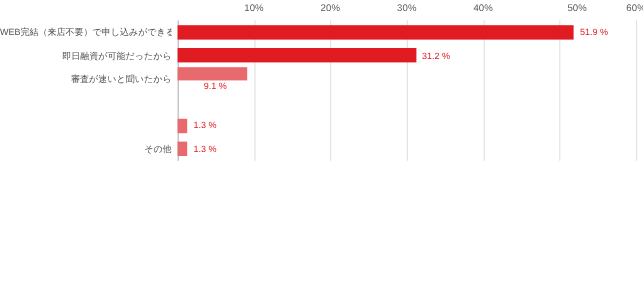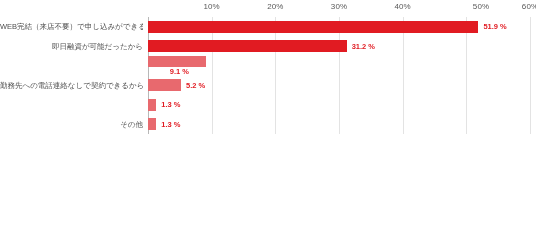--- a/index.html
+++ b/index.html
@@ -99,21 +99,21 @@
     display: flex;
     align-items: center;
   }
   .bar {
     height: 12px;
     background: #e11b22;
   }
   .value-label {
     margin-left: 5px;
     font-size: 7.5px;
-    font-weight: bold;
+    font-weight: normal;
     color: #e11b22;
     white-space: nowrap;
   }
 </style>
 </head>
 <body>
 
 <div id="chart-root">
 
   <div class="axis-top">
@@ -144,30 +144,24 @@
         </div>
       </div>
       <div class="row" style="top: 19.5px; height: 19.5px;">
         <div class="cat-label" style="color: rgb(79, 79, 79);">即日融資が可能だったから</div>
         <div class="bar-wrap" style="height: 19.5px; align-items: center;">
           <div class="bar" style="width: 198.64px; background: rgb(225, 27, 34);"></div>
           <div class="value-label" style="color: rgb(225, 27, 34);">31.2 %</div>
         </div>
       </div>
       <div class="row" style="top: 39px; height: 19.5px;">
+        <div class="cat-label" style="color: rgb(79, 79, 79);">審査が速いと聞いたから</div>
         <div class="bar-wrap" style="height: 19.5px; flex-direction: column;">
           <div class="bar" style="width: 57.9367px; background: rgb(232, 105, 110);"></div>
           <div class="value-label" style="color: rgb(225, 27, 34);">9.1 %</div>
-        </div>
-      </div>
-      <div class="row" style="top: 58.5px; height: 19.5px;">
-        <div class="cat-label" style="color: rgb(79, 79, 79);">勤務先への電話連絡なしで契約できるから</div>
-        <div class="bar-wrap" style="height: 19.5px;">
-          <div class="bar" style="width: 33.1067px; background: rgb(232, 105, 110);"></div>
-          <div class="value-label" style="color: rgb(225, 27, 34);">5.2 %</div>
         </div>
       </div>
       <div class="row" style="top: 78px; height: 19.5px;">
         <div class="bar-wrap" style="height: 19.5px;">
           <div class="bar" style="width: 8.27667px; background: rgb(232, 105, 110);"></div>
           <div class="value-label" style="color: rgb(225, 27, 34);">1.3 %</div>
         </div>
       </div>
       <div class="row" style="top: 97.5px; height: 19.5px;">
         <div class="cat-label" style="color: rgb(79, 79, 79); text-align: right;">その他</div>

